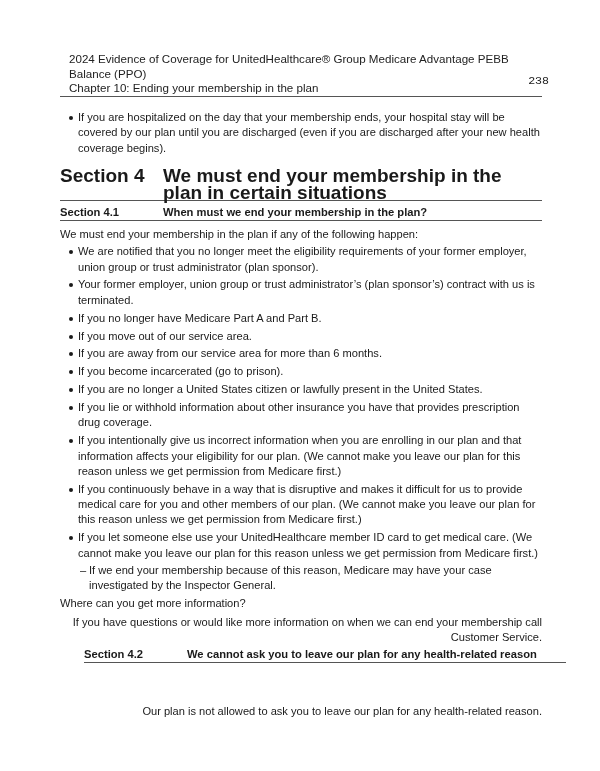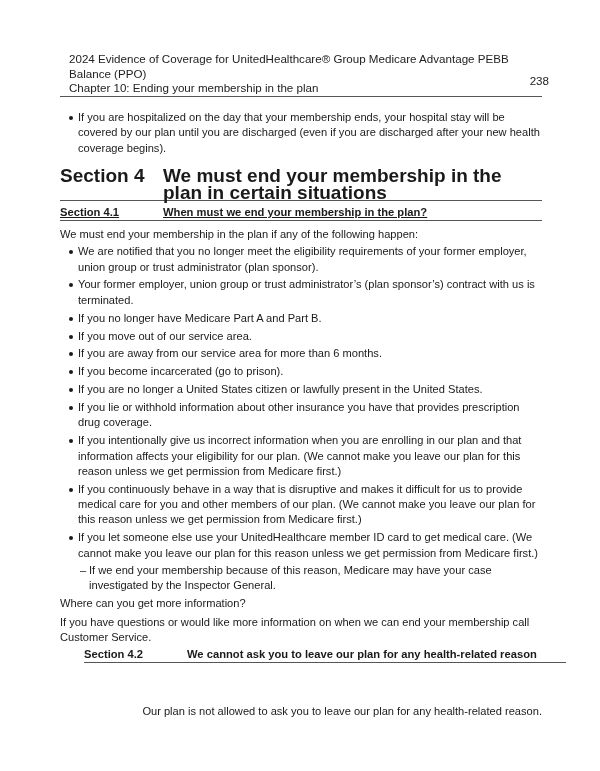--- a/index.html
+++ b/index.html
@@ -30,20 +30,21 @@
       font-size: 11.6px;
       line-height: 14.5px;
       color: #222;
     }
     .running-header .doc-title { display: block; }
     .running-header .page-number {
       position: absolute;
       right: 2px;
       top: 22px;
       font-size: 11.6px;
+      font-family: Liberation Mono, monospace;
     }
     .header-rule {
       position: absolute;
       top: 96px;
       left: 0;
       width: 482px;
       height: 1px;
       background: #555;
     }
     
@@ -99,21 +100,20 @@
       top: 167px;
       height: 33px;
       font-size: 19px;
       line-height: 17px;
     }
     .sec-small {
       top: 206px;
       height: 14px;
       font-size: 11.2px;
       line-height: 13px;
-      text-decoration: underline;
     }
     .sec-small-2 {
       top: 648px;
       height: 14px;
       font-size: 11.2px;
       line-height: 13px;
       margin-left: 24px;
     }
   </style>
 </head>
@@ -161,21 +161,21 @@
       <li class="bullet-item"><span class="bullet-dot"></span><span>If you intentionally give us incorrect information when you are enrolling in our plan and that information affects your eligibility for our plan. (We cannot make you leave our plan for this reason unless we get permission from Medicare first.)</span></li>
       <li class="bullet-item"><span class="bullet-dot"></span><span>If you continuously behave in a way that is disruptive and makes it difficult for us to provide medical care for you and other members of our plan. (We cannot make you leave our plan for this reason unless we get permission from Medicare first.)</span></li>
       <li class="bullet-item"><span class="bullet-dot"></span><span>If you let someone else use your UnitedHealthcare member ID card to get medical care. (We cannot make you leave our plan for this reason unless we get permission from Medicare first.)</span>
         <div class="sub-item" style="margin-left:-18px;">
           <span class="dash">–</span>
           <span>If we end your membership because of this reason, Medicare may have your case investigated by the Inspector General.</span>
         </div>
       </li>
     </ul>
     <div class="bold" style="margin-top:3px;">Where can you get more information?</div>
-    <div style="margin-top:3px;">If you have questions or would like more information on when we can end your membership call Customer Service.</div>
+    <div style="margin-top:3px;text-align:right;">If you have questions or would like more information on when we can end your membership call Customer Service.</div>
   </div>
 
   <div class="section-head sec-small-2">
     <span class="sec-num">Section 4.2</span>
     <span class="sec-title">We cannot ask you to leave our plan for any health-related reason</span>
   </div>
 
   <div class="body-block" style="top:704px;text-align:right;">
     <div>Our plan is not allowed to ask you to leave our plan for any health-related reason.</div>
   </div>

